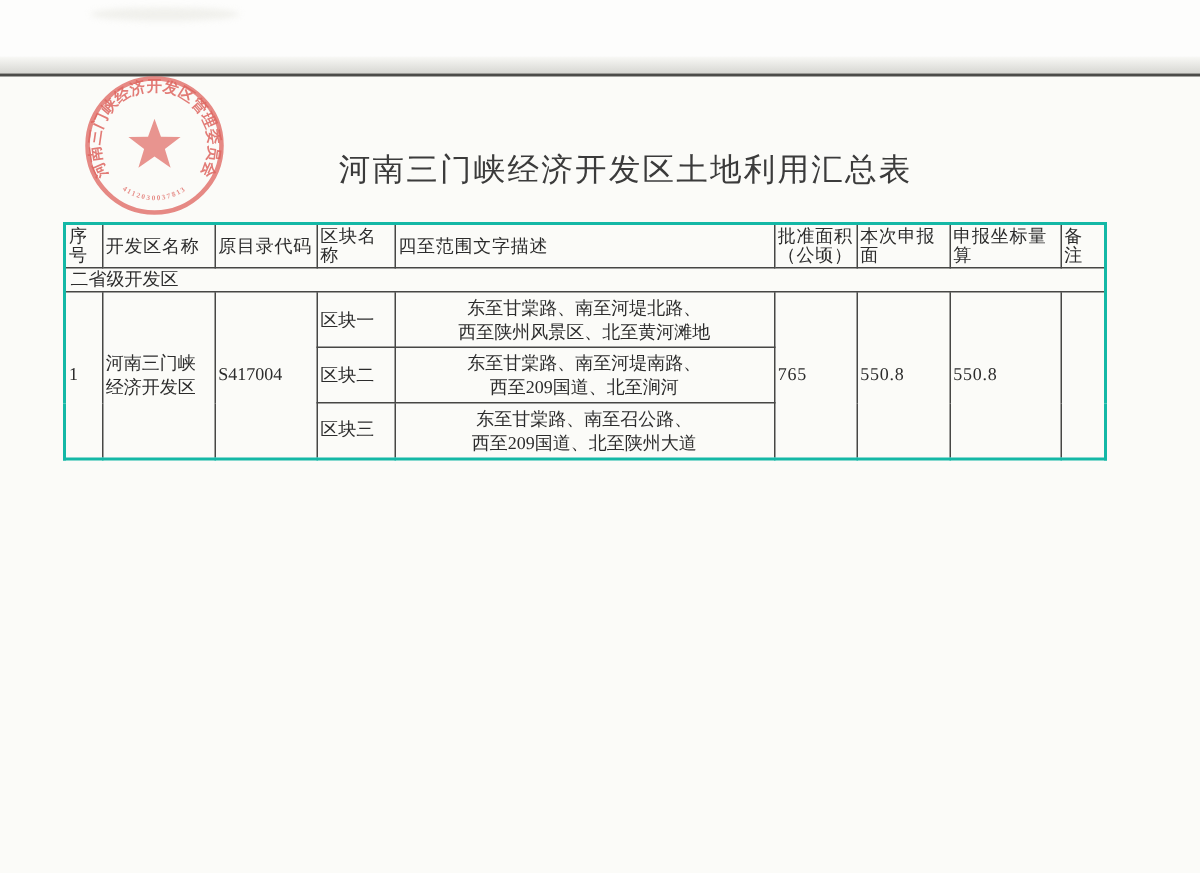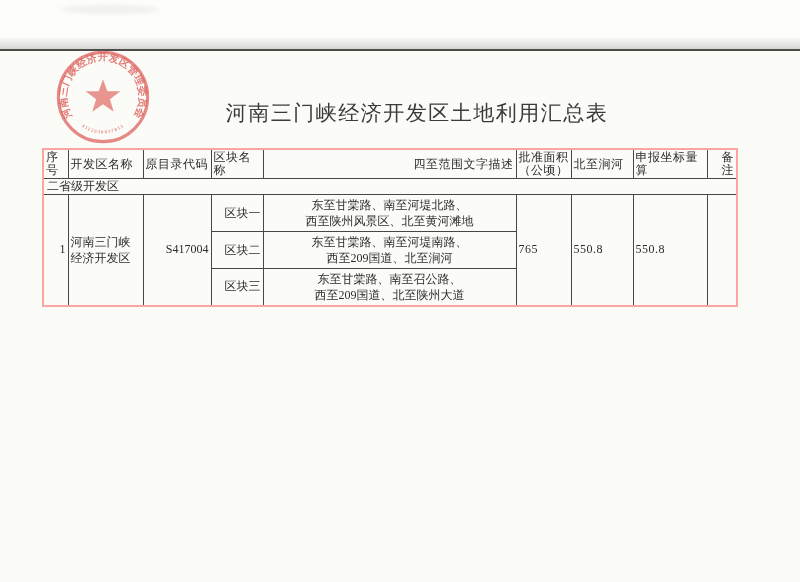--- a/index.html
+++ b/index.html
@@ -25,28 +25,28 @@
 
   
   .seal { position:absolute; left:55px; top:49px; width:96px; height:96px; opacity:.93; filter:blur(.3px); }
 
   
   table.main {
     position:absolute; left:42px; top:148px;
     width:696px; table-layout:fixed; border-collapse:collapse;
     font-size:12px; color:#2c2c2c;
   }
-  table.main { border:2px solid #fca5a5;font-family:Liberation Serif, serif; }
+  table.main { border:2px solid #14b8a6;font-family:Liberation Serif, serif; }
   table.main td { border:1px solid #474745; padding:1px 2px; vertical-align:middle; overflow:hidden; }
   tr.hdr { height:25px; }
   tr.hdr td { line-height:13px; letter-spacing:.5px; }
   tr.cat { height:15px; }
   tr.cat td { line-height:13px; padding-left:3px; }
   tr.blk { height:37px; }
-  td.c { text-align:right; }
+  td.c { text-align:left; }
   td.desc { text-align:center; line-height:16px; }
   td.desc .line { display:block; }
   td.num { text-align:left; letter-spacing:.5px; }
   td.zone { text-align:left; line-height:16px; padding:1px; }
 </style>
 </head>
 <body>
 
 <div class="page">
 
@@ -84,21 +84,21 @@
     </colgroup>
 
     <tbody>
         <tr class="hdr">
       <td>序号</td>
       <td>开发区名称</td>
       <td>原目录代码</td>
       <td>区块名称</td>
       <td class="c">四至范围文字描述</td>
       <td>批准面积（公顷）</td>
-      <td>北至涧河</td>
+      <td>本次申报面</td>
       <td>申报坐标量算</td>
       <td class="c">备注</td>
     </tr>
 
     <tr class="cat">
       <td colspan="9">二省级开发区</td>
     </tr>
 
     <tr class="blk">
       <td class="c" rowspan="3">1</td>

